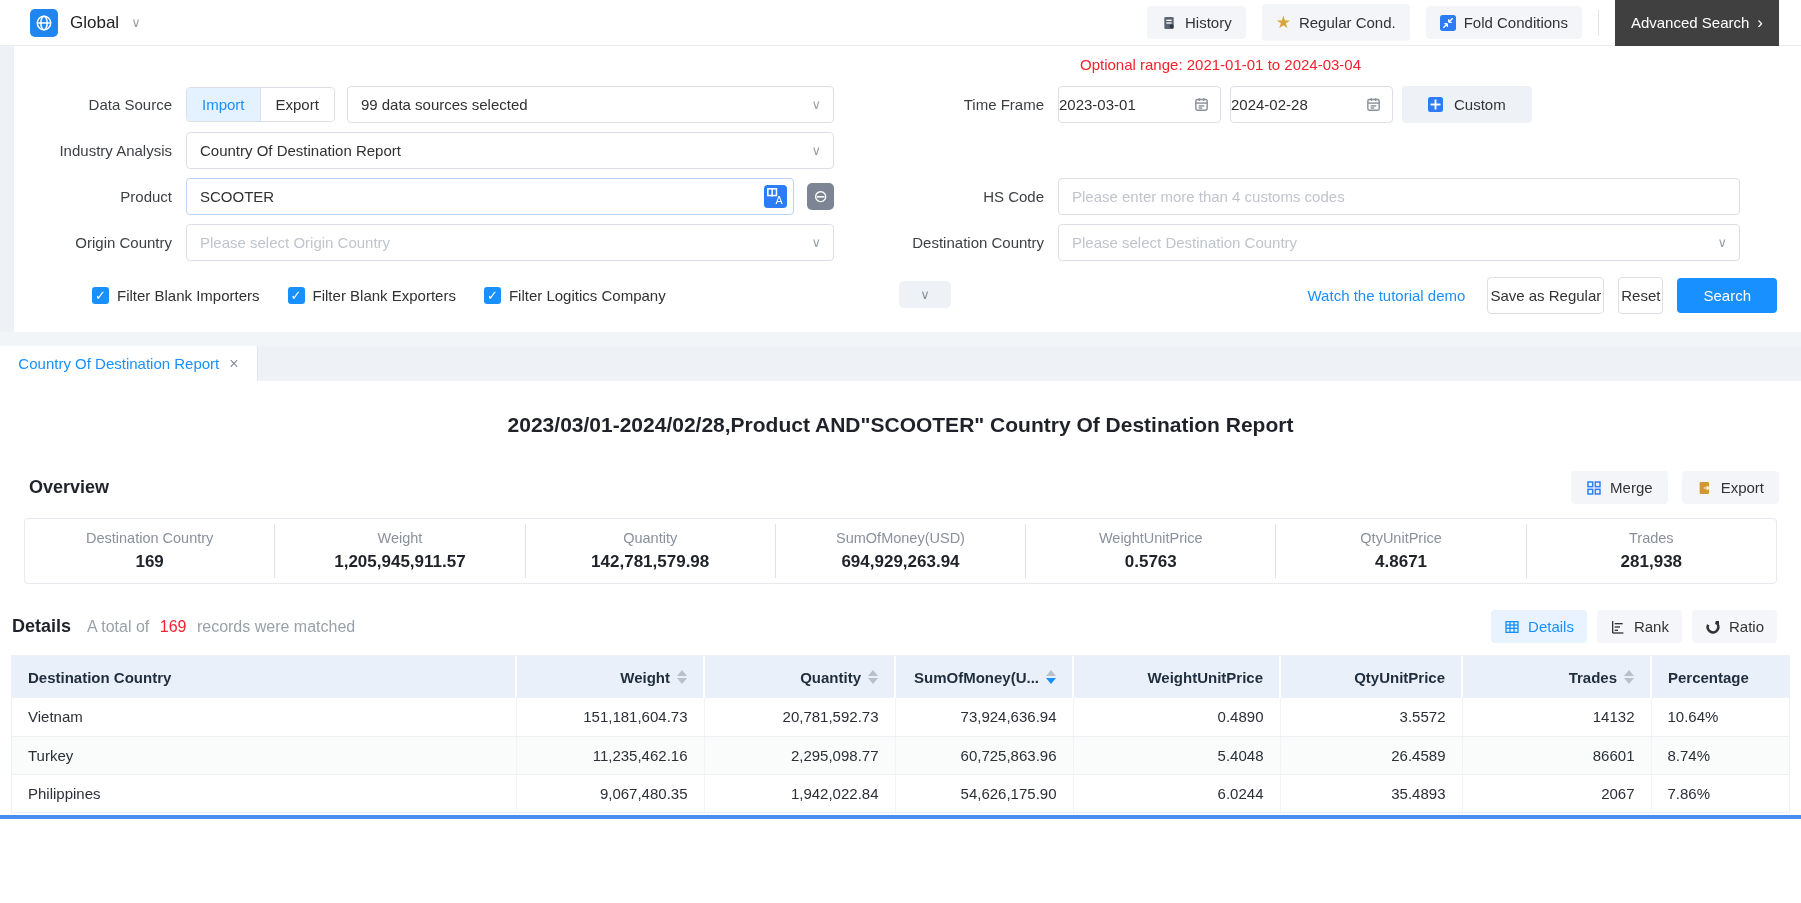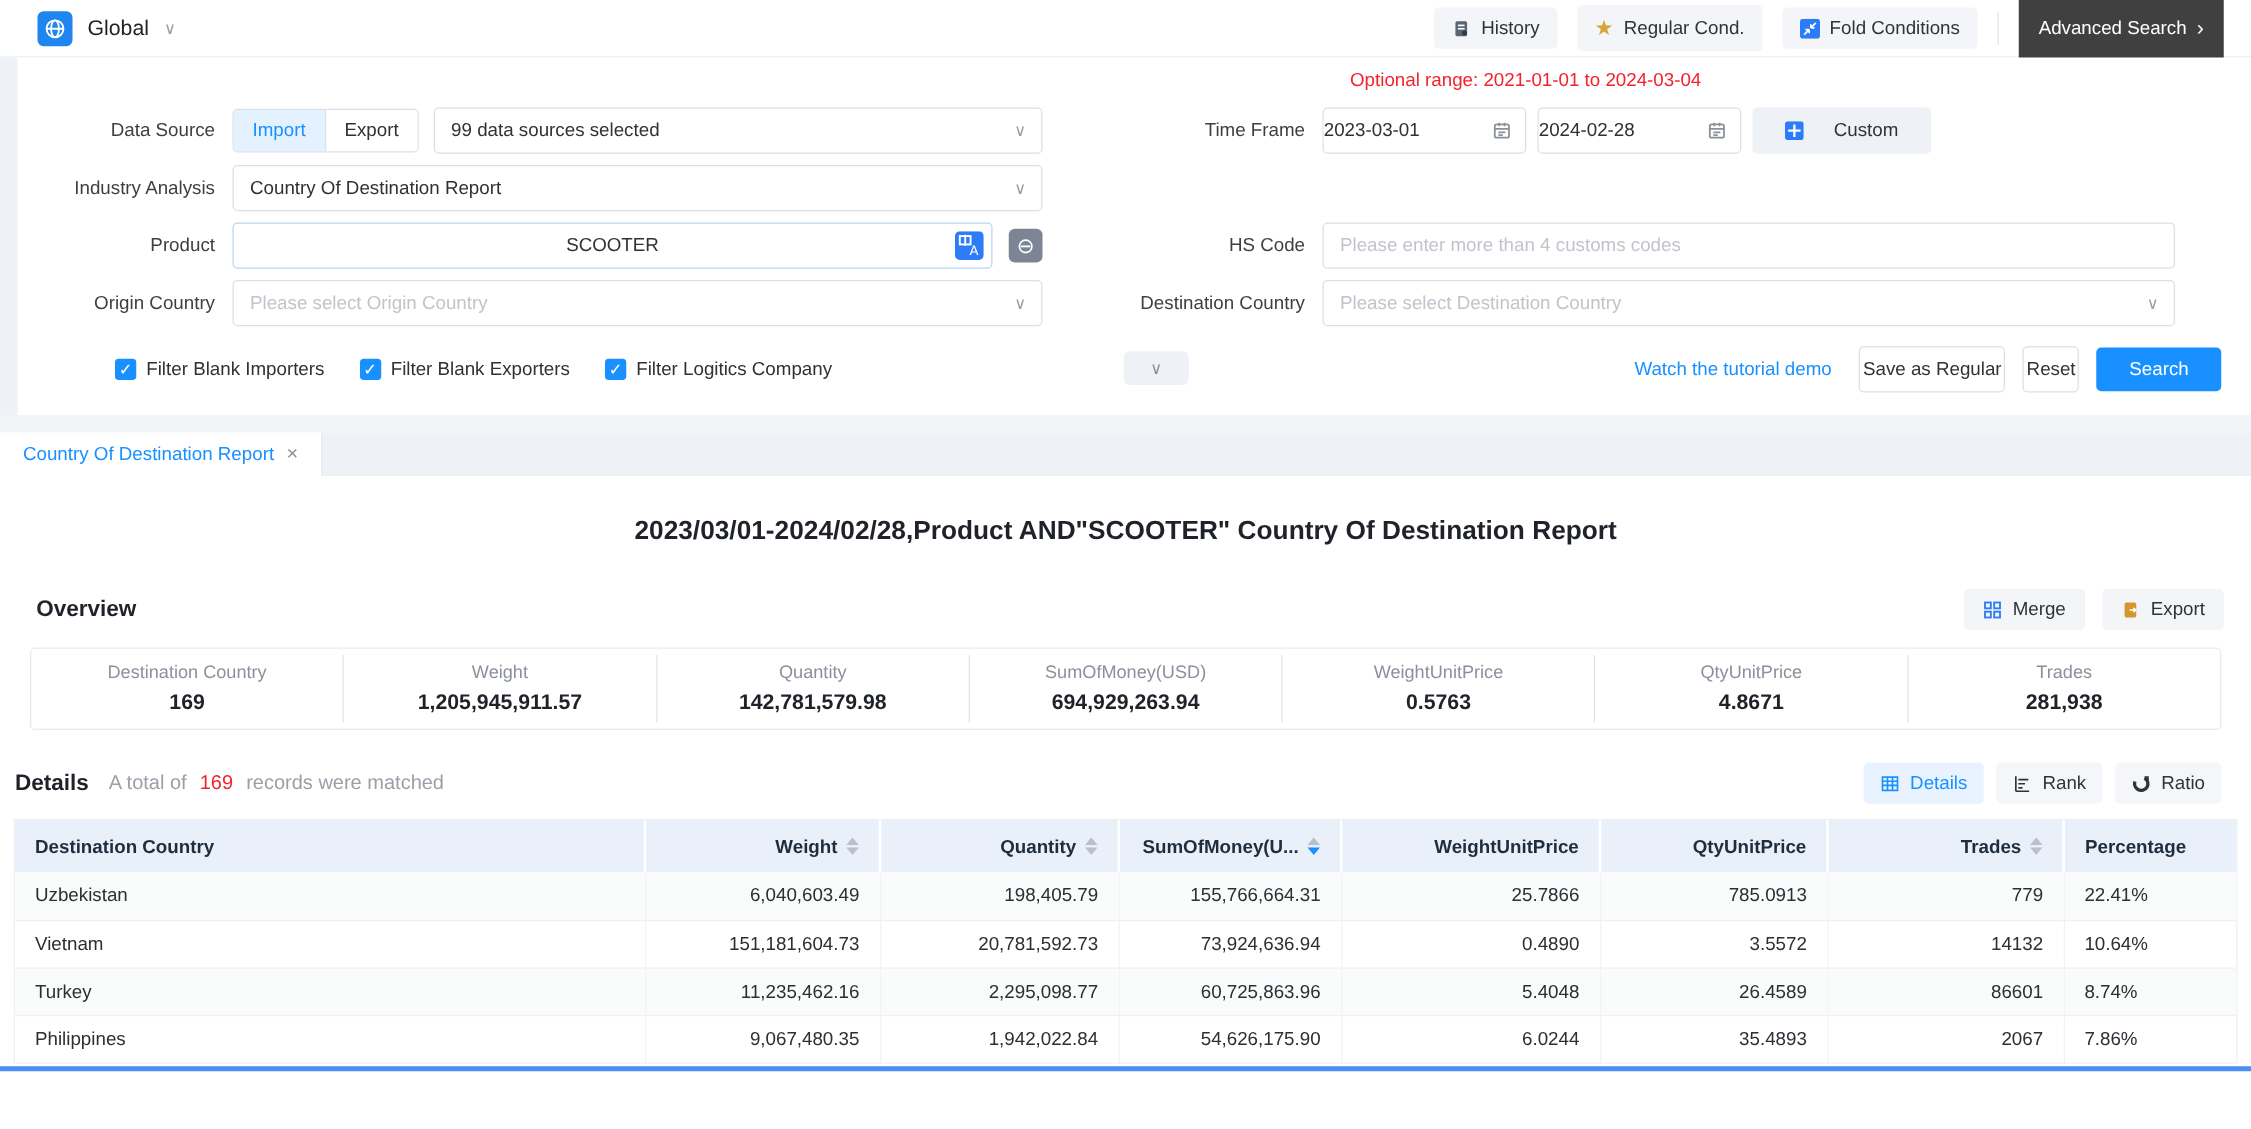--- a/index.html
+++ b/index.html
@@ -51,21 +51,21 @@
   .gray-tool { width:27px; height:27px; margin-left:13px; border-radius:5px; background:#7d8594;
     color:#fff; display:flex; align-items:center; justify-content:center; font-size:17px;
     cursor:pointer; flex:none; }
 
   .date-input { width:163px; flex:none; position:relative; border:1px solid #dcdfe6;
     border-radius:4px; height:37px; display:flex; align-items:center; padding:0 0; }
   .date-input input { border:none; outline:none; width:100%; font-size:15px;
     color:#303133; font-family:inherit; }
   .cal { position:absolute; right:10px; }
   .custom-btn { background:#eef1f6; border:none; border-radius:4px; height:37px; padding:0 26px;
-    display:flex; align-items:center; gap:24px; font-size:15px; color:#333; cursor:pointer; flex:none; }
+    display:flex; align-items:center; gap:11px; font-size:15px; color:#333; cursor:pointer; flex:none; }
 
   .form-footer { display:flex; align-items:center; margin-top:16px; padding:0 24px 0 78px; position:relative; }
   .cbs { display:flex; align-items:center; gap:28px; }
   .cb { display:flex; align-items:center; gap:8px; cursor:pointer; }
   .cb-box { width:17px; height:17px; background:#1890ff; border-radius:3px; color:#fff;
     font-size:13px; display:flex; align-items:center; justify-content:center; }
   .collapse-pill { position:absolute; left:885px; top:4px; width:52px; height:27px;
     background:#eef1f6; border:none; border-radius:5px; color:#8a9099; cursor:pointer; font-size:13px; }
   .footer-actions { margin-left:auto; display:flex; align-items:center; gap:14px; }
   .link { color:#1890ff; font-size:15px; cursor:pointer; margin-right:8px; }
@@ -242,21 +242,21 @@
         <span>Country Of Destination Report</span>
         <span class="chev">∨</span>
       </div>
     </div>
   </div>
 
   <div class="frow">
     <div class="lbl">Product</div>
     <div class="lfield">
       <div class="input-wrap">
-        <input class="raw" style="border-color: rgb(185, 212, 245); text-align: center;" value="SCOOTER">
+        <input class="raw" style="border-color: rgb(185, 212, 245);" value="SCOOTER">
         <span class="translate-badge">
           <svg width="23" height="23" viewBox="0 0 24 24">
               <rect width="24" height="24" rx="4" fill="#2b7cf6"></rect>
               <rect x="4" y="4" width="9" height="7" fill="none" stroke="#fff" stroke-width="1.6"></rect>
               <line x1="8.5" y1="3" x2="8.5" y2="12" stroke="#fff" stroke-width="1.6"></line>
               <text x="12" y="20" font-size="11" fill="#fff" font-family="DejaVu Sans">A</text>
             </svg>
         </span>
       </div>
       <span class="gray-tool">⊖</span>
@@ -475,30 +475,20 @@
                   <i class="car-up"></i>
                   <i class="car-dn"></i>
                 </span>
               </span></th>
           <th><span class="th-inner">
                 <span>Percentage</span>
               </span></th>
         </tr>
       </thead>
       <tbody>
-        <tr class="alt">
-          <td>Uzbekistan</td>
-          <td>6,040,603.49</td>
-          <td>198,405.79</td>
-          <td>155,766,664.31</td>
-          <td>25.7866</td>
-          <td>785.0913</td>
-          <td>779</td>
-          <td>22.41%</td>
-        </tr>
         <tr>
           <td>Vietnam</td>
           <td>151,181,604.73</td>
           <td>20,781,592.73</td>
           <td>73,924,636.94</td>
           <td>0.4890</td>
           <td>3.5572</td>
           <td>14132</td>
           <td>10.64%</td>
         </tr>

